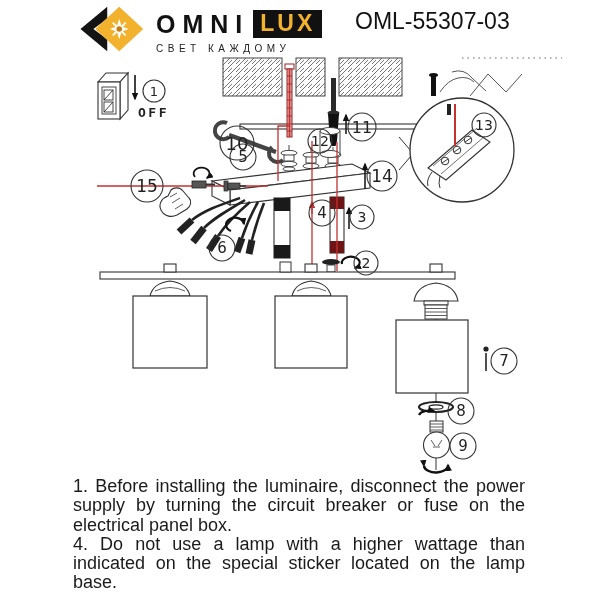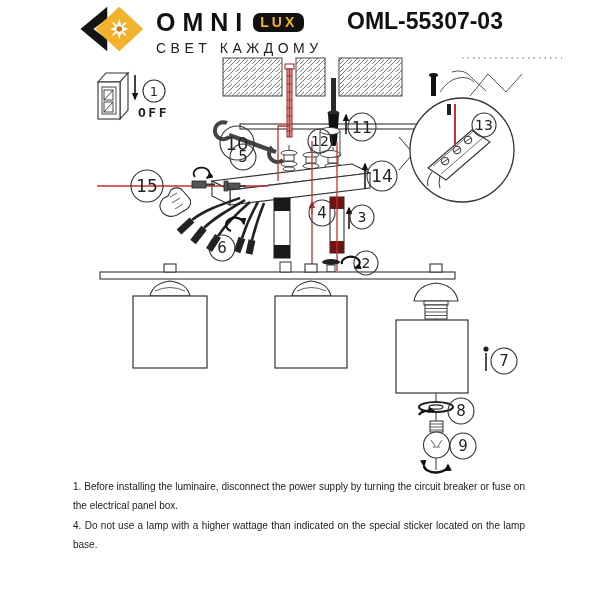--- a/index.html
+++ b/index.html
@@ -5,29 +5,29 @@
   html,body{margin:0;padding:0;background:#e8e8e8;}
   .page{position:relative;width:600px;height:600px;background:#ffffff;overflow:hidden;
         font-family:"Liberation Sans",sans-serif;color:#1b1b1b;}
   
   .hdr{position:absolute;left:0;top:0;width:600px;height:56px;}
   .logo-wrap{position:absolute;left:74px;top:4px;display:flex;align-items:flex-start;}
   .logo-icon{width:72px;height:50px;}
   .brand-col{margin-left:10px;padding-top:6px;}
   .brand-row{display:flex;align-items:center;}
   .brand-primary{font-weight:bold;font-size:25px;letter-spacing:7px;color:#111;line-height:1;}
-  .brand-secondary{background:#111;color:#f2b22e;font-weight:bold;font-size:14px;
-                   letter-spacing:3px;padding:2px 7px 3px 7px;margin-left:4px;line-height:1;border-radius:7px;}
-  .brand-tagline{font-size:14px;letter-spacing:4.5px;color:#222;margin-top:5px;text-align:center;}
-  .model{position:absolute;left:347px;top:8px;font-weight:bold;font-size:23px;color:#111;text-align:right;}
+  .brand-secondary{background:#111;color:#f2b22e;font-weight:bold;font-size:23px;
+                   letter-spacing:3px;padding:2px 7px 3px 7px;margin-left:4px;line-height:1;}
+  .brand-tagline{font-size:10px;letter-spacing:4.5px;color:#222;margin-top:5px;}
+  .model{position:absolute;left:355px;top:8px;font-weight:normal;font-size:23px;color:#111;text-align:right;}
   
   .diagram{position:absolute;left:0;top:55px;width:600px;height:420px;}
   
   .instructions{position:absolute;left:73px;top:477px;width:452px;}
-  .instructions p{margin:0;font-size:10px;line-height:19.3px;text-align:justify;}
+  .instructions p{margin:0;font-size:18px;line-height:19.3px;text-align:justify;}
   svg text.co{font-family:"DejaVu Sans",sans-serif;fill:#222;}
   svg .ln{stroke:#333;fill:none;}
 </style>
 </head>
 <body>
 
 <div class="page">
 
   <div class="hdr">
     <div class="logo-wrap">

